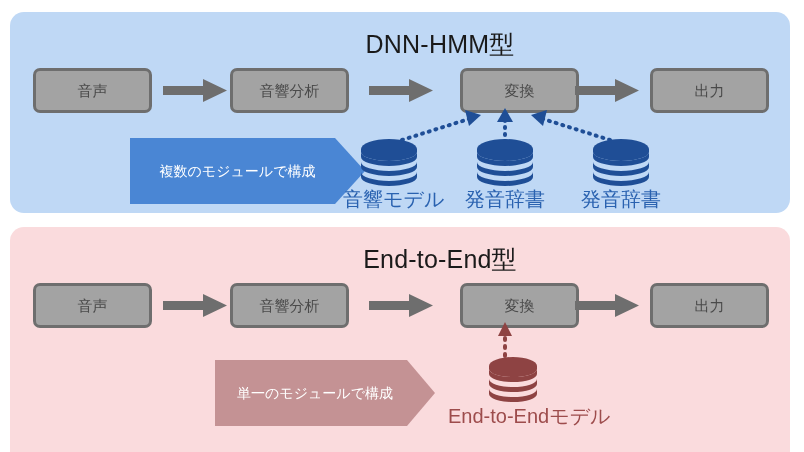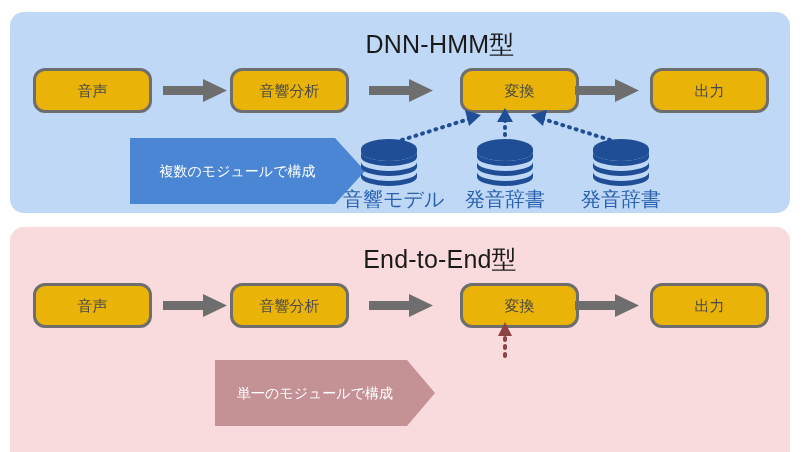--- a/index.html
+++ b/index.html
@@ -66,23 +66,23 @@
     height: 46px;
   }
   .panel-top .flow-row { top: 56px; }
   .panel-bottom .flow-row { top: 56px; }
 
   .flow-box {
     position: absolute;
     top: 0;
     width: 119px;
     height: 45px;
-    background: #eab308;
+    background: #a3a3a3;
     border: 3px solid #6e6e6e;
-    border-radius: 12px;
+    border-radius: 7px;
     box-sizing: border-box;
     display: flex;
     align-items: center;
     justify-content: center;
     color: #4a4a4a;
     font-size: 15px;
     line-height: 1;
   }
   .flow-box.pos0 { left: 23px; }
   .flow-box.pos1 { left: 220px; }
@@ -330,14 +330,26 @@
         <path d="M18 36 a28 9 0 0 0 56 0 v5 a28 9 0 0 1 -56 0 z"></path>
         <path d="M18 26 a28 9 0 0 0 56 0 v5 a28 9 0 0 1 -56 0 z"></path>
         <path d="M18 16 a28 9 0 0 0 56 0 v5 a28 9 0 0 1 -56 0 z"></path>
         <ellipse cx="46" cy="13" rx="28" ry="10"></ellipse>
         <path d="M18 13 h56 v3 a28 9 0 0 1 -56 0 z"></path>
       </g>
     </svg>
     <span class="model-label">発音辞書</span>
   </div>
 
+  <div class="model-node red model-bot-0">
+    <svg class="model-icon" viewBox="0 0 92 50">
+      <g fill="#8e4343">
+        <path d="M22 36 a24 8 0 0 0 48 0 v5 a24 8 0 0 1 -48 0 z"></path>
+        <path d="M22 26 a24 8 0 0 0 48 0 v5 a24 8 0 0 1 -48 0 z"></path>
+        <path d="M22 16 a24 8 0 0 0 48 0 v5 a24 8 0 0 1 -48 0 z"></path>
+        <ellipse cx="46" cy="13" rx="24" ry="9"></ellipse>
+        <path d="M22 13 h48 v3 a24 8 0 0 1 -48 0 z"></path>
+      </g>
+    </svg>
+    <span class="model-label">End-to-Endモデル</span>
+  </div>
 
 </div>
 
 </body></html>

